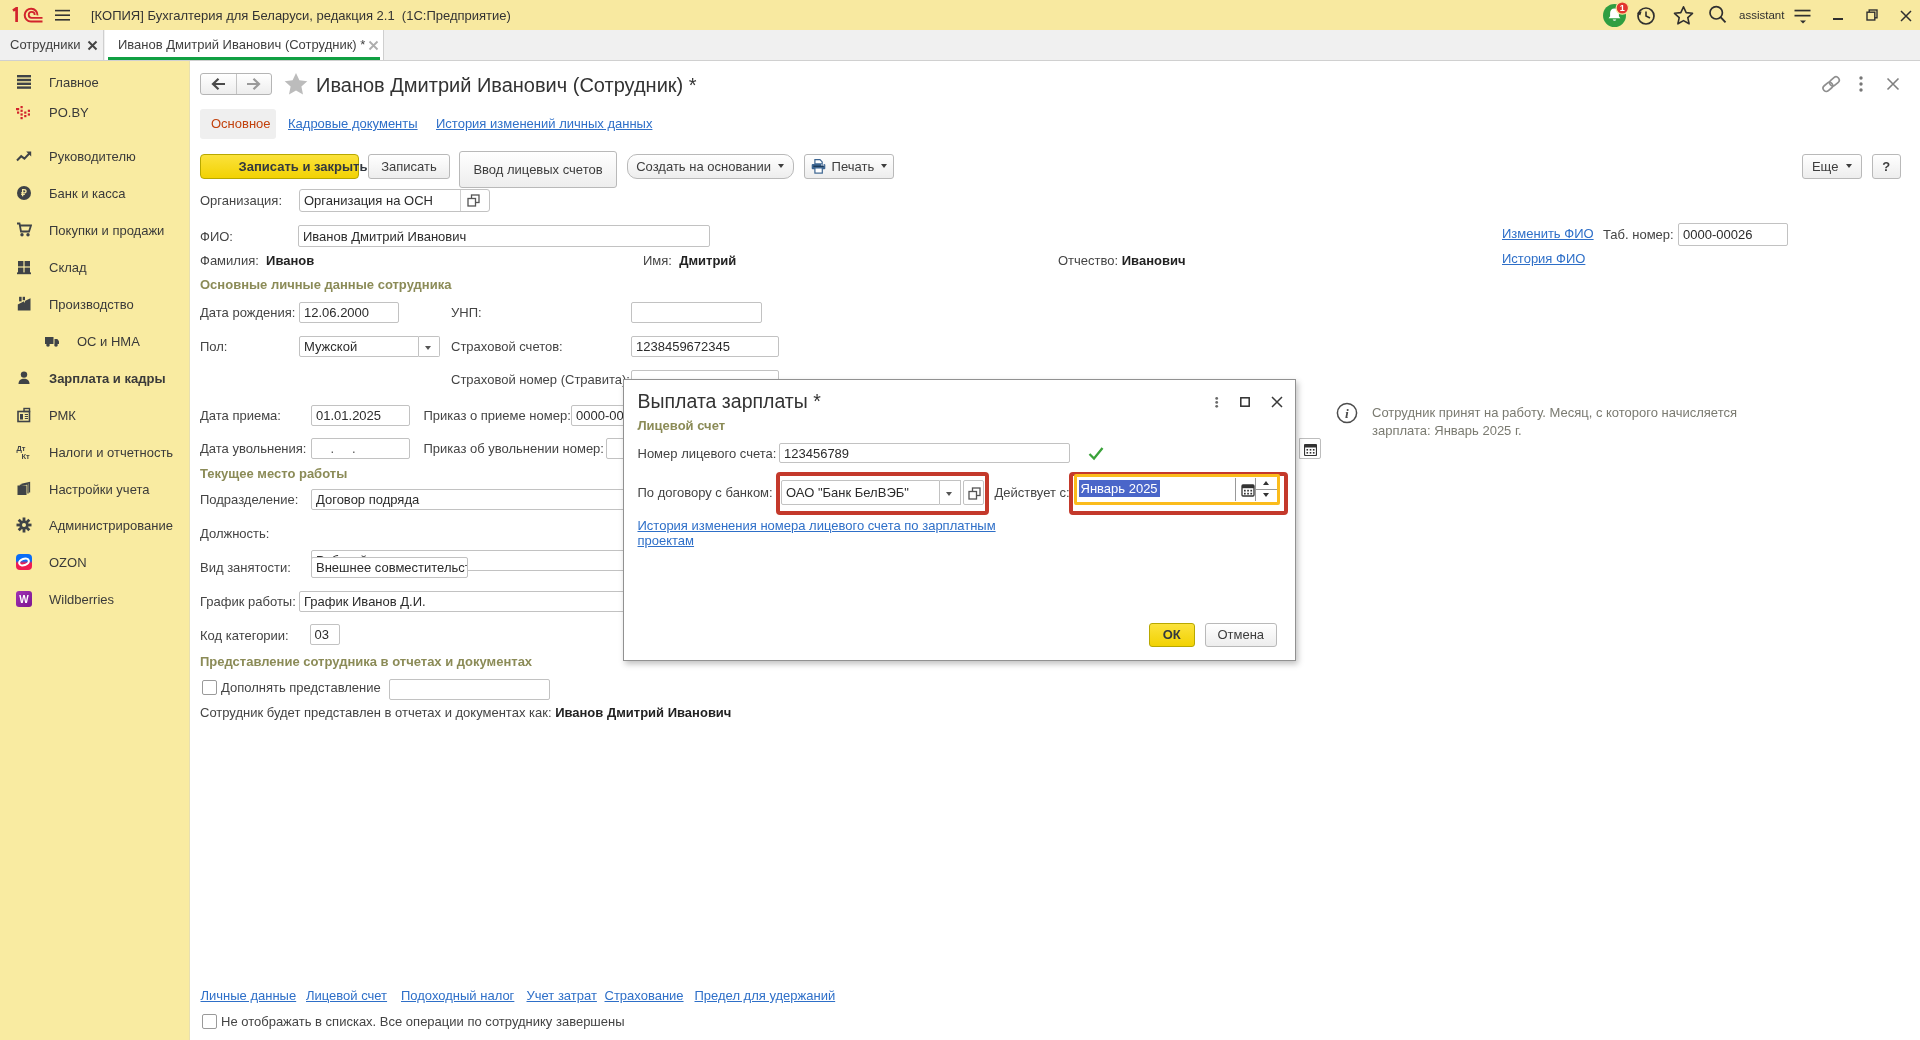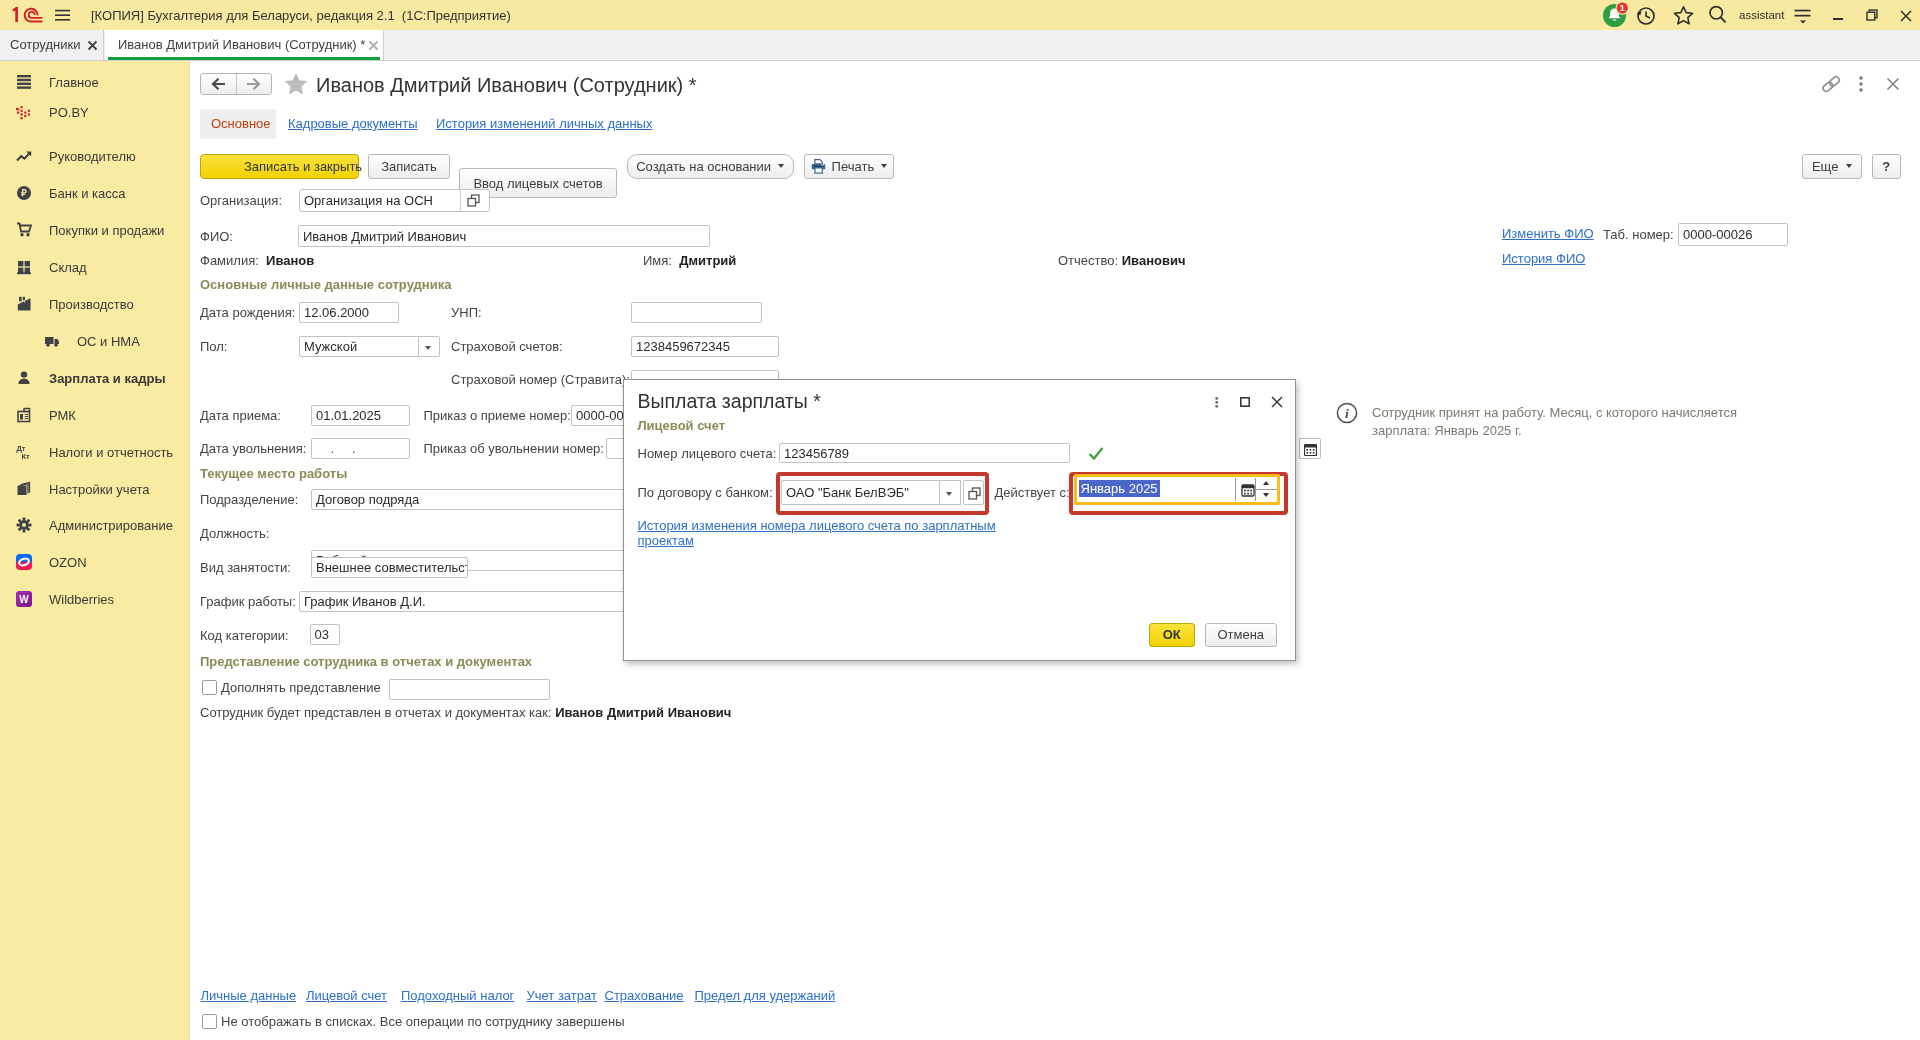--- a/index.html
+++ b/index.html
@@ -267,23 +267,23 @@
   </svg>
 <svg class="abs" style="left:1886px; top:77px;" width="14" height="14" viewBox="0 0 14 14">
     <path d="M1.5,1.5 L12.5,12.5 M12.5,1.5 L1.5,12.5" stroke="#808080" stroke-width="1.6"></path>
   </svg>
 
 <div class="abs" style="left:200px; top:109px; width:76px; height:30px; background:#efefef; border-radius:3px;"></div>
 <div class="abs lbl" style="left:211px; top:116px; color:#c2410c;">Основное</div>
 <div class="link" style="left:288px; top:116px;">Кадровые документы</div>
 <div class="link" style="left:436px; top:116px;">История изменений личных данных</div>
 
-<div class="btn" style="left:199.5px; top:153.5px; width:159px; height:25.5px; background:linear-gradient(#fbe23c,#f2d203); border:1px solid #b8a800; border-radius:4px; font-weight:normal; color:#32383f;padding-left:48px;">Записать и закрыть</div>
+<div class="btn" style="left:199.5px; top:153.5px; width:159px; height:25.5px; background:linear-gradient(#fbe23c,#f2d203); border:1px solid #b8a800; border-radius:4px; font-weight:bold; color:#32383f;padding-left:48px;">Записать и закрыть</div>
 <div class="btn" style="left:368px; top:153.5px; width:82px; height:25.5px;">Записать</div>
-<div class="btn" style="left:459px; top:168px; width:158px; height:30px;">Ввод лицевых счетов</div>
+<div class="btn" style="left:459px; top:151px; width:158px; height:37px;">Ввод лицевых счетов</div>
 <div class="btn" style="left:627px; top:153.5px; width:166.5px; height:25.5px;border-radius:10px;">Создать на основании&nbsp;&nbsp;<span class="caret"></span></div>
 <div class="btn" style="left:804px; top:153.5px; width:90px; height:25.5px;"><svg width="15" height="15" viewBox="0 0 15 15" style="margin-right:6px;">
       <path d="M3.9,0.7 H9 L11.2,2.9 V4.9 H3.9 Z" fill="#fff" stroke="#3c6591" stroke-width="1.2"></path>
       <rect x="0.7" y="4.9" width="13.6" height="5.4" rx="1" fill="#3c6591"></rect>
       <rect x="2.4" y="6.7" width="10.2" height="1.1" fill="#16314e"></rect>
       <circle cx="10.9" cy="5.9" r="0.7" fill="#fff"></circle>
       <circle cx="12.6" cy="5.9" r="0.7" fill="#fff"></circle>
       <rect x="3.9" y="8.9" width="7.4" height="5.2" fill="#fff" stroke="#3c6591" stroke-width="1.2"></rect>
     </svg>Печать&nbsp;&nbsp;<span class="caret"></span></div>
 <div class="btn" style="left:1802px; top:153.5px; width:59.5px; height:25.5px;">Еще&nbsp;&nbsp;<span class="caret"></span></div>

